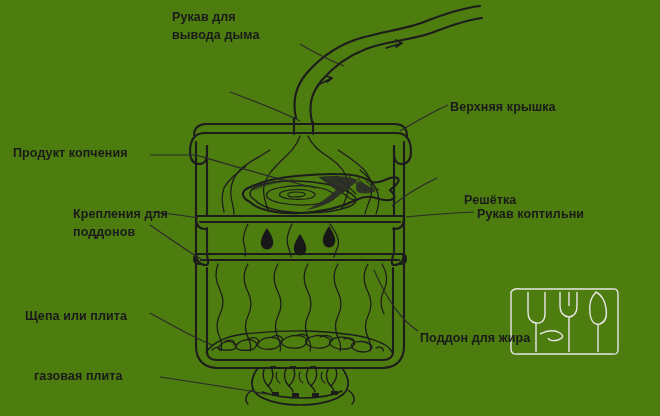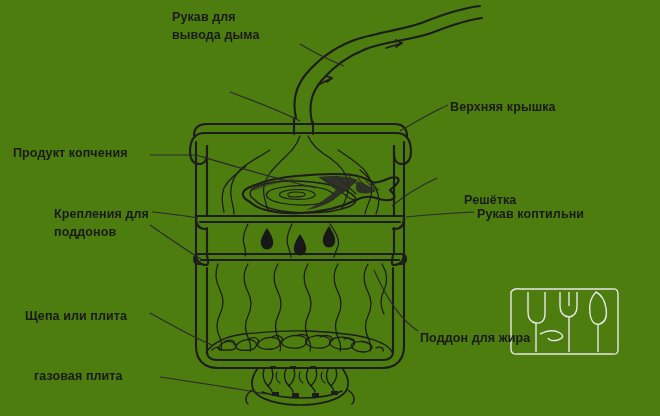--- a/index.html
+++ b/index.html
@@ -230,21 +230,21 @@
       <path d="M448,105 C430,113 412,124 400,131"></path>
       <path d="M437,178 C420,186 404,196 392,206"></path>
       <path d="M474,212 C452,213 424,215 406,217"></path>
       <path d="M418,331 C404,322 388,302 374,270"></path>
     </g>
   </svg>
 
   <div class="lbl" style="left:172px; top:8px;">Рукав для
 вывода дыма</div>
   <div class="lbl" style="left:13px; top:144px;">Продукт копчения</div>
-  <div class="lbl" style="left:54px; top:205px;">Крепления для
+  <div class="lbl" style="left:73px; top:205px;">Крепления для
 поддонов</div>
   <div class="lbl" style="left:25px; top:307px;">Щепа или плита</div>
   <div class="lbl lower" style="left:34px; top:367px;">газовая плита</div>
   <div class="lbl" style="left:450px; top:98px;">Верхняя крышка</div>
   <div class="lbl" style="left:464px; top:171px;margin-top:20px;">Решётка</div>
   <div class="lbl" style="left:477px; top:205px;">Рукав коптильни</div>
   <div class="lbl" style="left:420px; top:329px;">Поддон для жира</div>
 
 </div>
 

